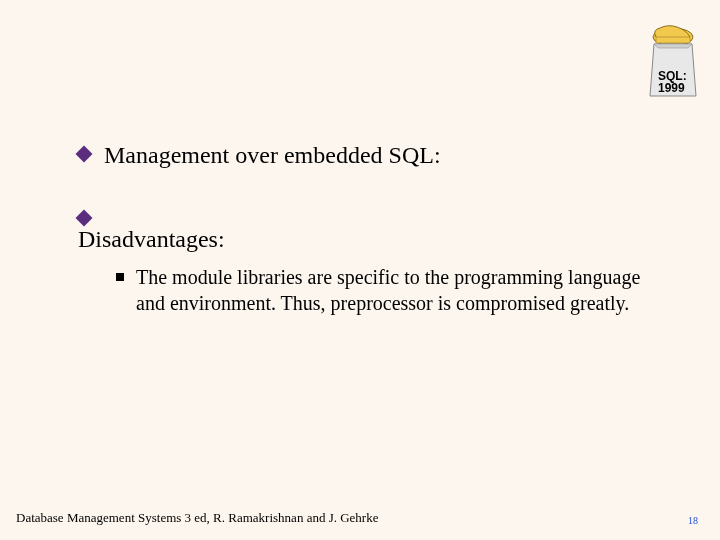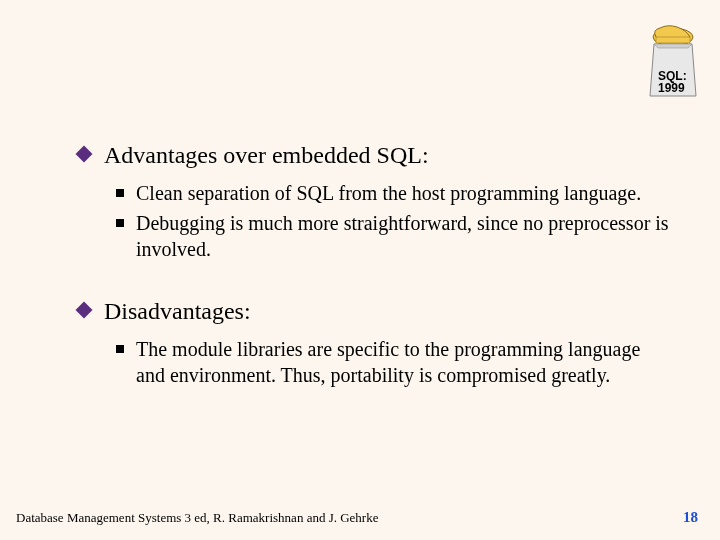--- a/index.html
+++ b/index.html
@@ -55,36 +55,35 @@
     width: 8px; height: 8px;
     background: #000;
     margin-top: 9px;
     margin-right: 12px;
     flex-shrink: 0;
   }
   .subtext {
     font-size: 20px;
     line-height: 1.3;
   }
-  .block2 { margin-top: 34px; }
+  .block2 { margin-top: 34px; flex-direction: column; }
   .footer-left {
     position: absolute;
     bottom: 14px;
     left: 16px;
     font-size: 13px;
     color: #000;
     margin-top: 48px;
   }
   .footer-right {
     position: absolute;
     bottom: 14px;
     right: 22px;
-    font-size: 15px;
+    font-size: 10px;
     color: #1d4ed8;
-    font-weight: bold;
   }
 </style>
 </head>
 <body>
 
 <div class="logo">
   <svg viewBox="0 0 58 78">
     <ellipse cx="29" cy="13" rx="20" ry="9" fill="#f2c94c" stroke="#8a6d1f" stroke-width="1"></ellipse>
     <path d="M12 13 Q8 6 16 4 Q24 0 33 3 Q42 6 46 13" fill="#f2c94c" stroke="#8a6d1f" stroke-width="1"></path>
     <rect x="12" y="13" width="34" height="6" fill="#f2c94c" stroke="#8a6d1f" stroke-width="0.5"></rect>
@@ -92,40 +91,30 @@
     <path d="M10 20 L14 24 L44 24 L48 20 Z" fill="#d0d0d0" stroke="#888" stroke-width="0.5"></path>
     <text x="14" y="56" font-family="Arial,Helvetica,sans-serif" font-size="12" font-weight="bold" fill="#000">SQL:</text>
     <text x="14" y="68" font-family="Arial,Helvetica,sans-serif" font-size="12" font-weight="bold" fill="#000">1999</text>
   </svg>
 </div>
 
 <div class="content">
 
   <div class="top-bullet">
     <div class="diamond"></div>
-    <div class="toptext">Advantages over embedded SQL:</div>
-  </div>
-  <div class="sublist">
-    <div class="sub-bullet">
-      <div class="sab"></div>
-      <div class="subtext">Clean separation of SQL from the host programming language.</div>
-    </div>
-    <div class="sub-bullet">
-      <div class="sab"></div>
-      <div class="subtext">Debugging is much more straightforward, since no preprocessor is involved.</div>
-    </div>
+    <div class="toptext">Management over embedded SQL:</div>
   </div>
 
   <div class="top-bullet block2">
     <div class="diamond"></div>
     <div class="toptext">Disadvantages:</div>
   </div>
   <div class="sublist">
     <div class="sub-bullet">
       <div class="sab"></div>
-      <div class="subtext">The module libraries are specific to the programming language and environment. Thus, portability is compromised greatly.</div>
+      <div class="subtext">The module libraries are specific to the programming language and environment. Thus, preprocessor is compromised greatly.</div>
     </div>
   </div>
 
 </div>
 
 <div class="footer-left">Database Management Systems 3 ed,  R. Ramakrishnan and J. Gehrke</div>
 <div class="footer-right">18</div>
 
 </body></html>

